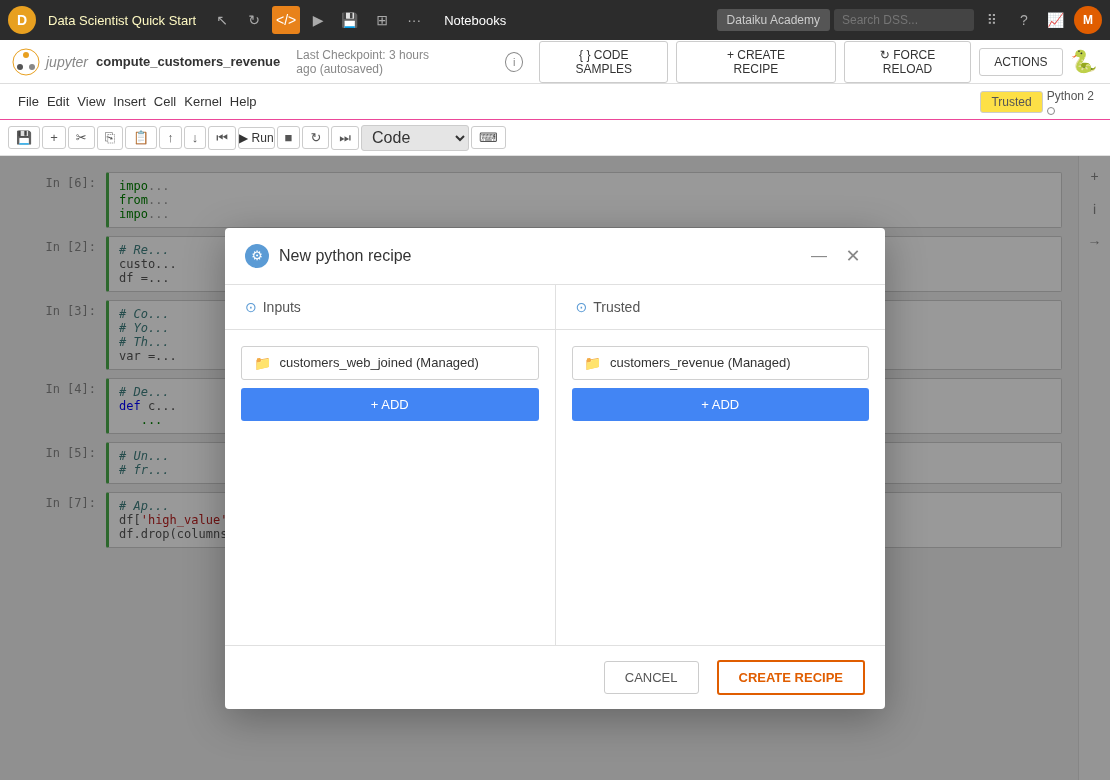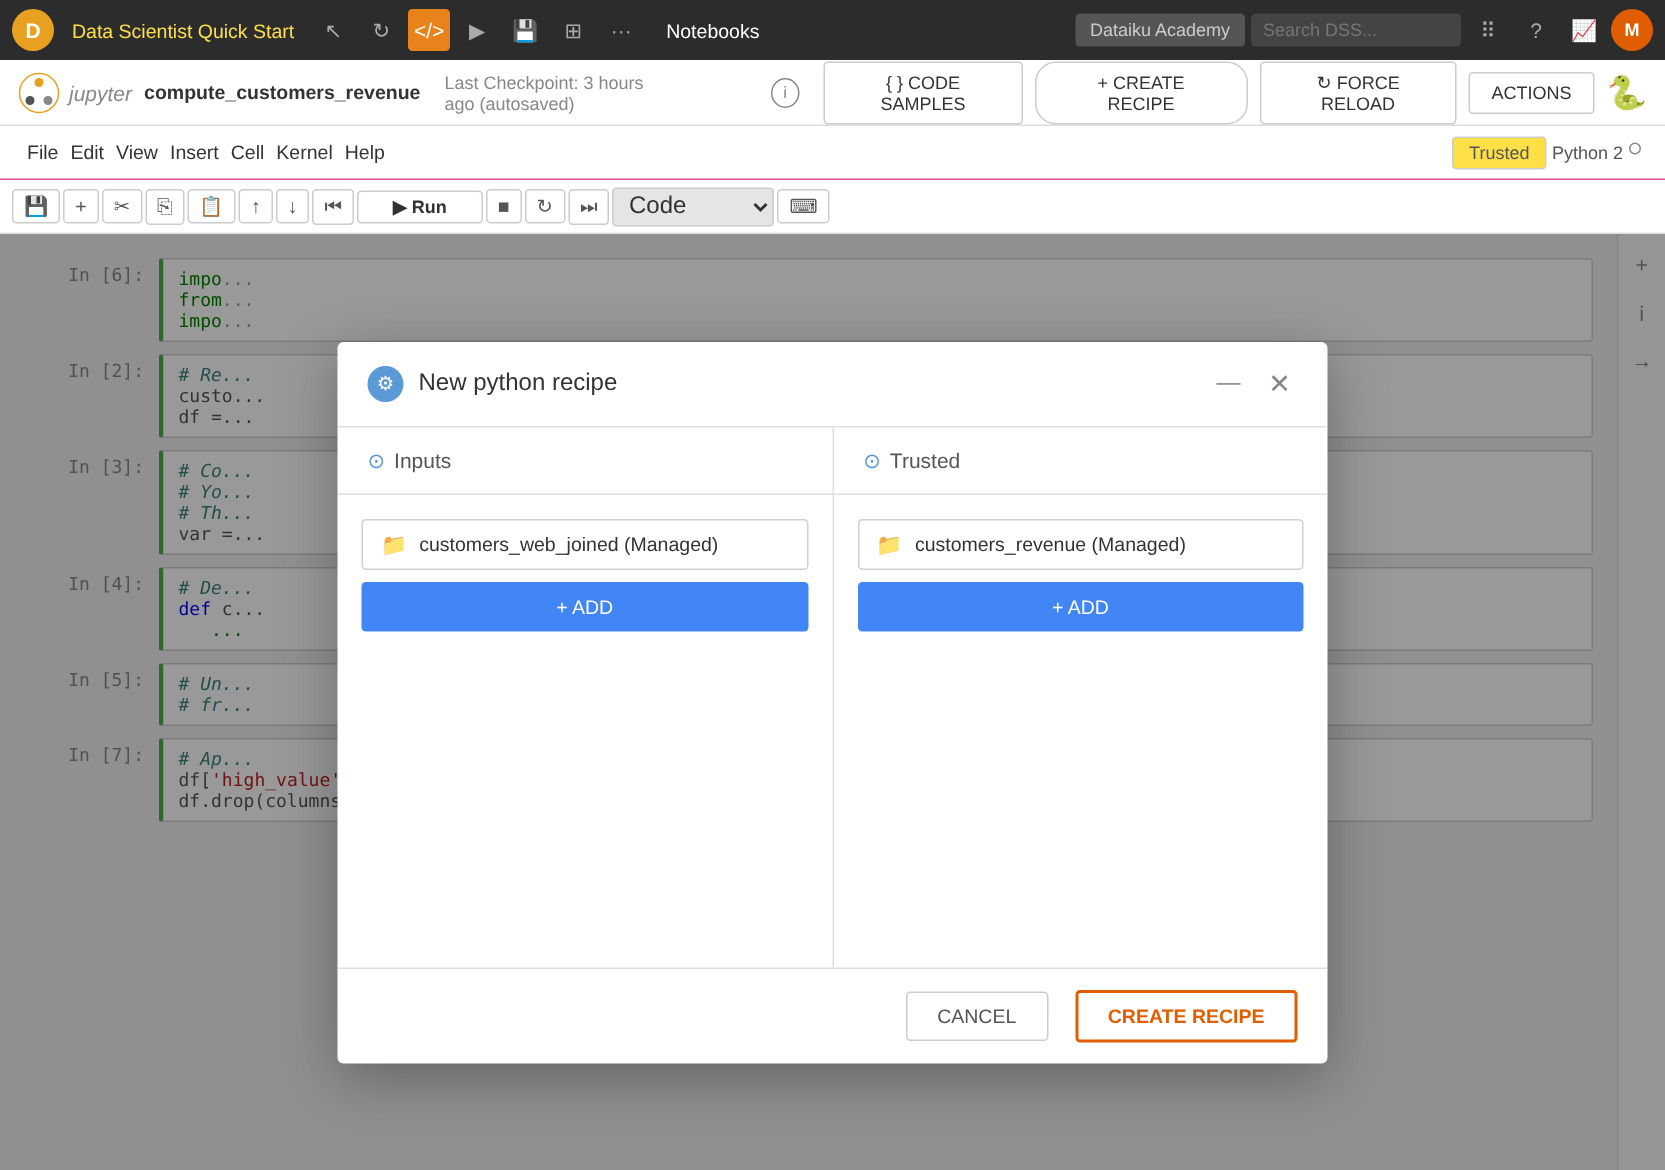--- a/index.html
+++ b/index.html
@@ -3,58 +3,58 @@
   <meta charset="utf-8">
   <style>
     * { box-sizing: border-box; margin: 0; padding: 0; }
     body { font-family: -apple-system, BlinkMacSystemFont, 'Segoe UI', sans-serif; font-size: 13px; background: #f5f5f5; width: 1110px; height: 780px; overflow: hidden; }
 
     
     .top-toolbar {
       display: flex; align-items: center; background: #2c2c2c; height: 40px; padding: 0 8px; gap: 4px;
     }
     .top-toolbar .logo { width: 28px; height: 28px; background: #e8a020; border-radius: 50%; display: flex; align-items: center; justify-content: center; color: white; font-weight: bold; font-size: 14px; margin-right: 8px; }
-    .top-toolbar .project-name { color: #fde047; font-size: 13px; margin-right: 8px; }
+    .top-toolbar .project-name { color: #fef9c3; font-size: 13px; margin-right: 8px; }
     .toolbar-icon { width: 28px; height: 28px; display: flex; align-items: center; justify-content: center; color: #aaa; cursor: pointer; border-radius: 3px; font-size: 14px; }
     .toolbar-icon.active { background: #e8821a; color: white; }
     .tab-active { color: white; font-size: 13px; padding: 0 12px; }
     .toolbar-spacer { flex: 1; }
     .dataiku-academy { background: #555; color: #ccc; padding: 4px 10px; border-radius: 3px; font-size: 12px; cursor: pointer; }
     .search-box { background: #444; border: none; border-radius: 3px; padding: 4px 8px; color: #ccc; font-size: 12px; width: 140px; }
 
     
     .second-toolbar {
       display: flex; align-items: center; background: #fff; border-bottom: 1px solid #ddd; height: 44px; padding: 0 12px; gap: 8px;
     }
     .notebook-logo { display: flex; align-items: center; gap: 6px; }
     .notebook-name { font-weight: 600; color: #333; }
     .checkpoint-info { color: #888; font-size: 12px; margin-left: 8px; }
     .second-spacer { flex: 1; }
     .python-logo { font-size: 22px; }
 
     .btn-code-samples { background: white; border: 1px solid #ccc; padding: 6px 14px; border-radius: 3px; cursor: pointer; font-size: 12px; color: #333; font-weight: 500; }
-    .btn-create-recipe { background: white; border: 1px solid #ccc; padding: 6px 20px; border-radius: 14px; cursor: pointer; font-size: 12px; color: #333; font-weight: 500; }
+    .btn-create-recipe { background: white; border: 1px solid #ccc; padding: 6px 31px; border-radius: 3px; cursor: pointer; font-size: 12px; color: #333; font-weight: 500; }
     .btn-force-reload { background: white; border: 1px solid #ccc; padding: 6px 14px; border-radius: 3px; cursor: pointer; font-size: 12px; color: #333; font-weight: 500; }
     .btn-actions { background: white; border: 1px solid #ccc; padding: 6px 14px; border-radius: 3px; cursor: pointer; font-size: 12px; color: #333; font-weight: 500; }
 
     
     .notebook-menu {
       background: #fff; border-bottom: 1px solid #ec4899; display: flex; align-items: center; gap: 4px; padding: 0 16px; height: 36px;
     }
     .menu-item { font-size: 13px; color: #333; cursor: pointer; padding: 4px 2px; }
     .trusted-btn { margin-left: auto; background: #fde047; border: 1px solid #ccc; padding: 3px 10px; border-radius: 3px; font-size: 12px; cursor: pointer; color: #555; }
-    .kernel-info { font-size: 12px; color: #555; display: flex; align-items: flex-start; gap: 4px; }
+    .kernel-info { font-size: 12px; color: #555; display: flex; align-items: flex-start; gap: 4px; flex-direction: column; }
     .kernel-dot { width: 8px; height: 8px; border-radius: 50%; border: 1px solid #888; background: white; }
 
     
     .notebook-actions {
       background: #fff; border-bottom: 1px solid #e0e0e0; display: flex; align-items: center; gap: 2px; padding: 4px 8px; height: 36px;
     }
     .nb-btn { background: white; border: 1px solid #ccc; padding: 3px 7px; border-radius: 3px; cursor: pointer; font-size: 13px; color: #555; }
-    .run-btn { background: white; border: 1px solid #ccc; padding: 3px 23px; border-radius: 3px; cursor: pointer; font-size: 12px; font-weight: 700; color: #333; display: flex; align-items: center; gap: 4px; }
+    .run-btn { background: white; border: 1px solid #ccc; padding: 3px 0; border-radius: 3px; cursor: pointer; font-size: 12px; font-weight: 400; color: #333; display: flex; align-items: center; gap: 4px; }
     .cell-type-select { border: 1px solid #ccc; border-radius: 3px; padding: 2px 6px; font-size: 16px; color: #333; background: #e5e5e5; height: 26px; }
 
     
     .notebook-area {
       background: #f0f0f0; height: calc(780px - 40px - 44px - 36px - 36px); overflow: hidden; position: relative; display: flex;
     }
     .right-sidebar { width: 32px; background: #f8f8f8; border-left: 1px solid #e0e0e0; display: flex; flex-direction: column; align-items: center; padding-top: 8px; gap: 8px; }
     .sidebar-icon { width: 24px; height: 24px; display: flex; align-items: center; justify-content: center; cursor: pointer; border-radius: 3px; font-size: 14px; color: #888; }
 
     .notebook-cells { flex: 1; overflow: hidden; padding: 16px; background: #f0f0f0; }

